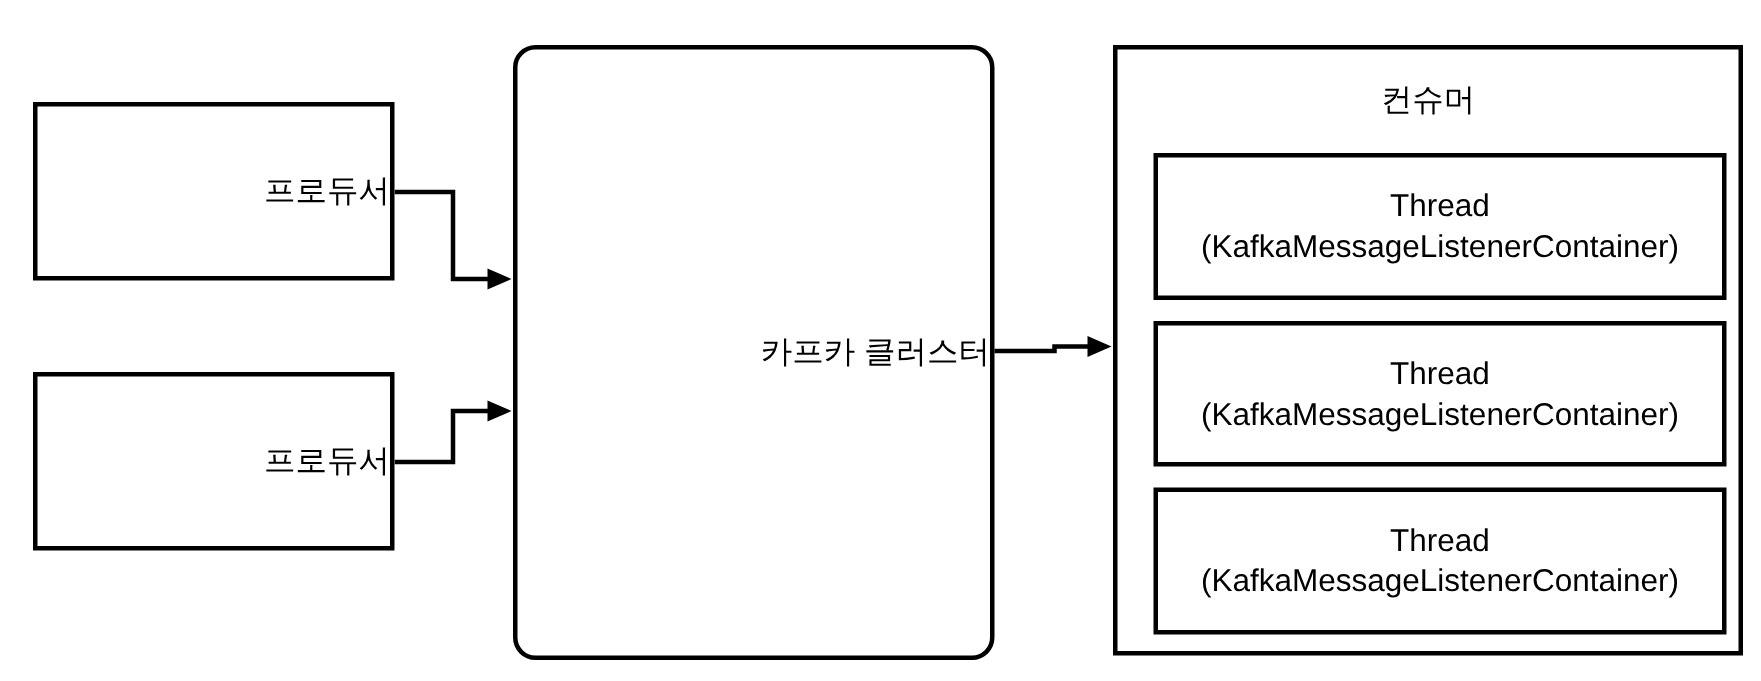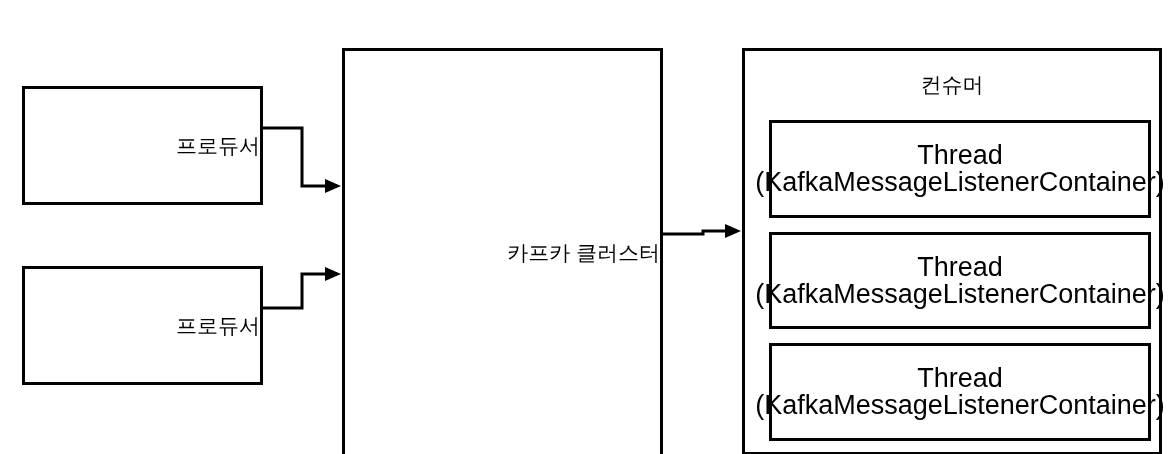--- a/index.html
+++ b/index.html
@@ -31,33 +31,32 @@
   }
   .connector-layer polygon {
     fill: #000000;
     stroke: none;
   }
   .box {
     position: absolute;
     border: 3px solid #000000;
     background: #ffffff;
     box-sizing: border-box;
-    margin-top: 18px;
   }
   .label-center {
     display: flex;
     align-items: center;
     justify-content: flex-end;
     text-align: center;
     font-size: 21px;
     line-height: 1.3;
   }
   .producer-1 { left: 22px;  top: 68px;  width: 241px; height: 119px; }
   .producer-2 { left: 22px;  top: 248px; width: 241px; height: 119px; }
-  .kafka-box  { left: 342px; top: 30px;  width: 321px; height: 410px; }
+  .kafka-box  { left: 342px; top: 30px;  width: 321px; height: 410px; border-radius: 15px; }
   .consumer-box {
     left: 742px; top: 30px; width: 420px; height: 407px;
   }
   .consumer-title {
     position: absolute;
     left: 0;
     top: 20px;
     width: 100%;
     text-align: center;
     font-size: 21px;
@@ -69,21 +68,21 @@
     width: 382px;
     height: 98px;
     border: 3px solid #000000;
     background: #ffffff;
     box-sizing: border-box;
     display: flex;
     flex-direction: column;
     align-items: center;
     justify-content: center;
     text-align: center;
-    font-size: 27px;
+    font-size: 21px;
     line-height: 27px;
   }
   .thread-1 { top: 69px; }
   .thread-2 { top: 181px; height: 97px; }
   .thread-3 { top: 292px; }
 </style>
 </head>
 <body>
 
 <div class="canvas">

